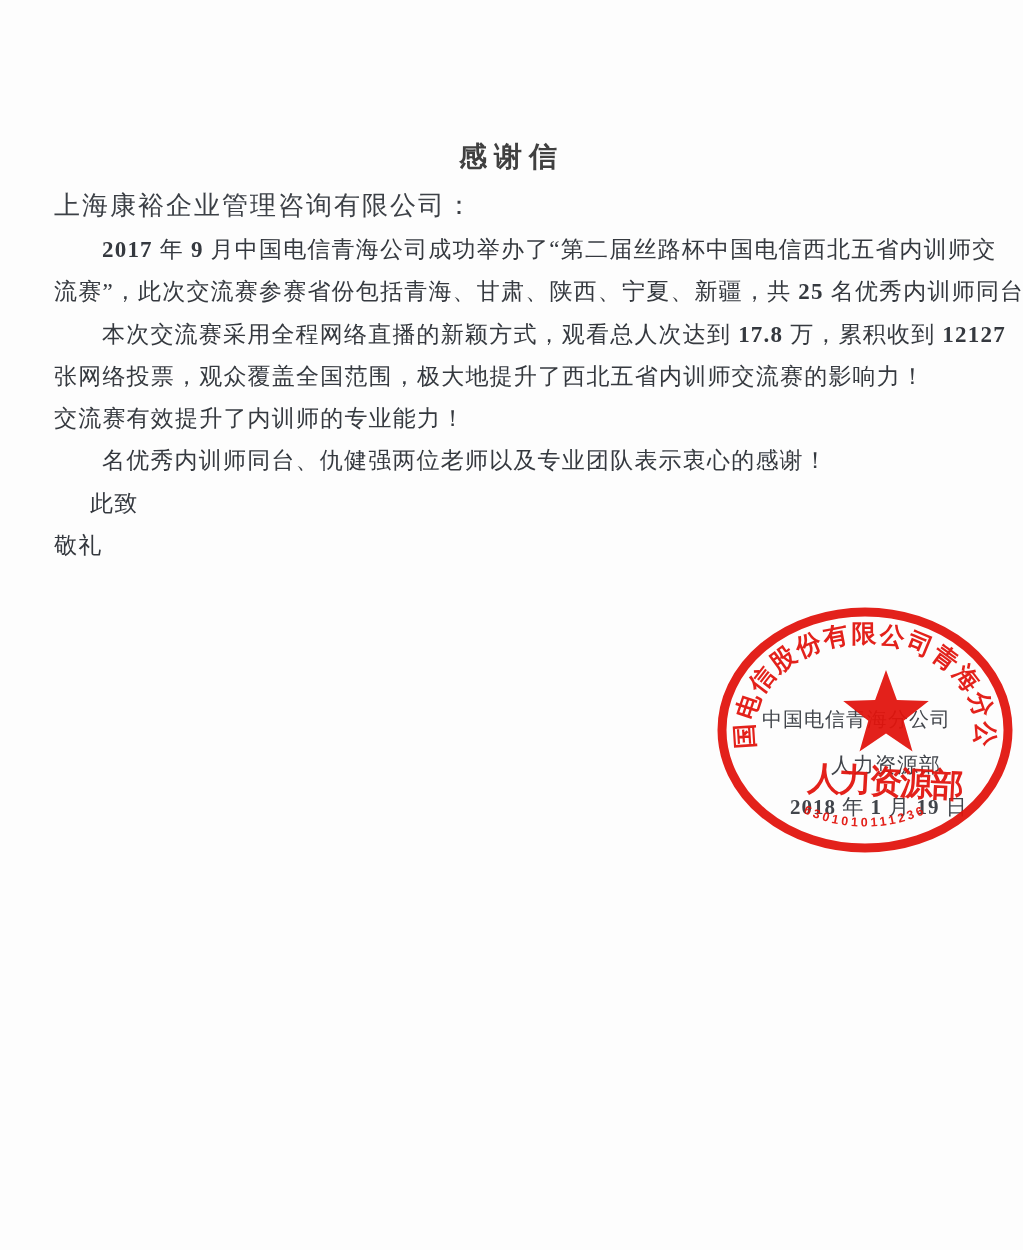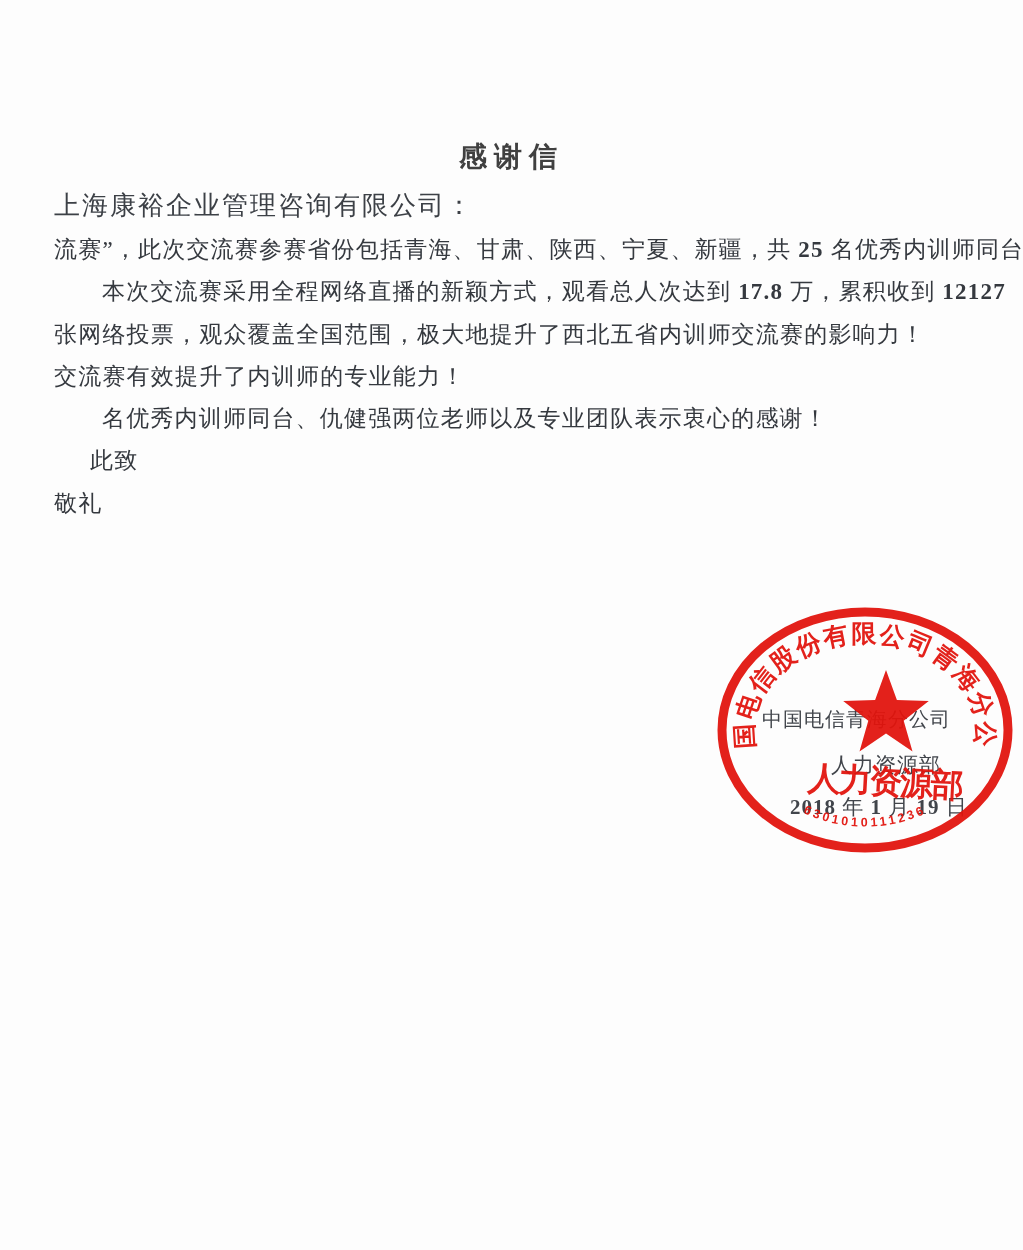--- a/index.html
+++ b/index.html
@@ -47,20 +47,21 @@
 </head>
 <body>
 
 <div class="page">
 
   <div class="doc-title">感谢信</div>
 
   <div class="letter-flow">
     <div class="salu">上海康裕企业管理咨询有限公司：</div>
     <div>
+        <div class="bline ind"><span class="num">2017</span><span> 年 </span><span class="num">9</span><span> 月中国电信青海公司成功举办了“第二届丝路杯中国电信西北五省内训师交</span></div>
         <div class="bline"><span>流赛”，此次交流赛参赛省份包括青海、甘肃、陕西、宁夏、新疆，共 </span><span class="num">25</span><span> 名优秀内训师同台</span></div>
         <div class="bline ind"><span>本次交流赛采用全程网络直播的新颖方式，观看总人次达到 </span><span class="num">17.8</span><span> 万，累积收到 </span><span class="num">12127</span></div>
         <div class="bline"><span>张网络投票，观众覆盖全国范围，极大地提升了西北五省内训师交流赛的影响力！</span></div>
         <div class="bline"><span>交流赛有效提升了内训师的专业能力！</span></div>
         <div class="bline ind"><span>名优秀内训师同台、仇健强两位老师以及专业团队表示衷心的感谢！</span></div>
       </div>
     <div class="bline ind-sm">此致</div>
     <div class="bline">敬礼</div>
   </div>
 

